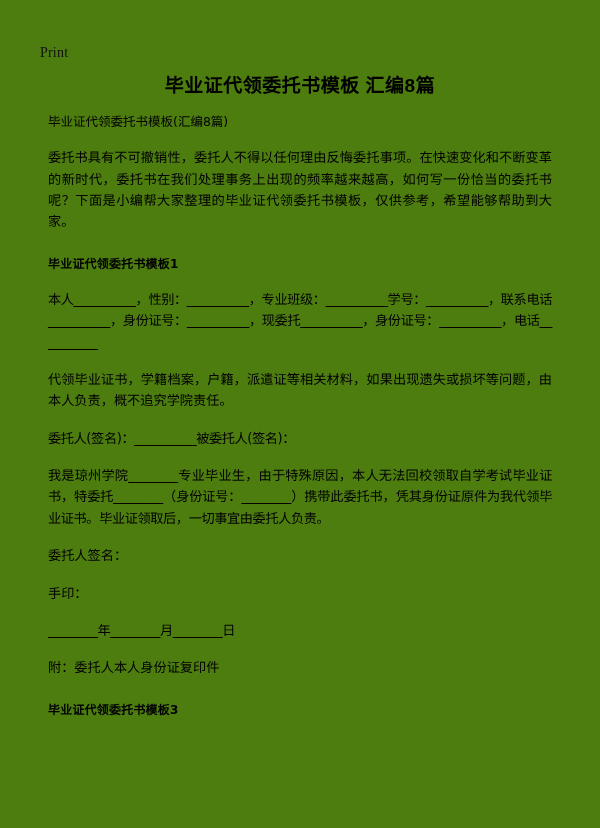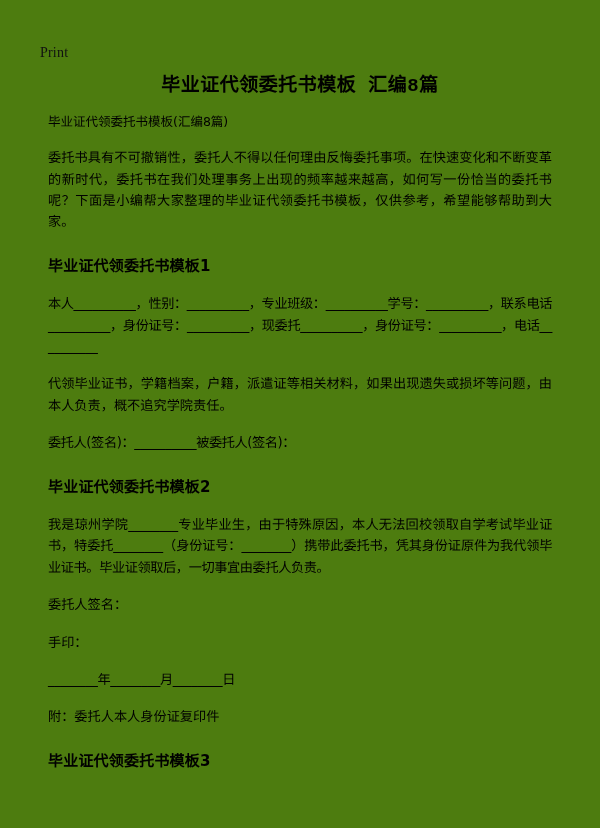--- a/index.html
+++ b/index.html
@@ -43,41 +43,41 @@
   }
 
   .doc-title {
     margin: 0 0 0 0;
     padding: 4px 0 0 0;
     font-size: 19px;
     font-weight: bold;
     line-height: 1.5;
     text-align: center;
     letter-spacing: 0.5px;
-    font-family: Liberation Mono, monospace;
+    font-family: Liberation Sans, sans-serif;
   }
 
   .subtitle {
     margin: 12px 0 0 0;
     font-size: 12.5px;
     line-height: 1.5;
   }
 
   p.body-text {
     margin: 16px 0 0 0;
     font-size: 13.2px;
     line-height: 1.62;
     text-align: justify;
     text-justify: inter-ideograph;
     word-break: break-all;
   }
 
   h2.section-heading {
     margin: 22px 0 0 0;
-    font-size: 15px;
+    font-size: 12px;
     font-weight: bold;
     line-height: 1.5;
     letter-spacing: 0.2px;
   }
 
   
   .blank {
     text-decoration: none;
     letter-spacing: -0.4px;
   }
@@ -95,21 +95,20 @@
 
     <div class="subtitle">毕业证代领委托书模板(汇编8篇)</div>
 
     <p class="body-text">委托书具有不可撤销性，委托人不得以任何理由反悔委托事项。在快速变化和不断变革的新时代，委托书在我们处理事务上出现的频率越来越高，如何写一份恰当的委托书呢？下面是小编帮大家整理的毕业证代领委托书模板，仅供参考，希望能够帮助到大家。</p>
 
     <h2 class="section-heading">毕业证代领委托书模板1</h2>
     <p class="body-text blank">本人__________，性别：__________，专业班级：__________学号：__________，联系电话__________，身份证号：__________，现委托__________，身份证号：__________，电话__________</p>
     <p class="body-text">代领毕业证书，学籍档案，户籍，派遣证等相关材料，如果出现遗失或损坏等问题，由本人负责，概不追究学院责任。</p>
     <p class="body-text blank">委托人(签名)：__________被委托人(签名)：</p>
 
-    <h2 class="section-heading">毕业证代领委托书模板2</h2>
     <p class="body-text blank">我是琼州学院________专业毕业生，由于特殊原因，本人无法回校领取自学考试毕业证书，特委托________（身份证号：________）携带此委托书，凭其身份证原件为我代领毕业证书。毕业证领取后，一切事宜由委托人负责。</p>
     <p class="body-text">委托人签名：</p>
     <p class="body-text">手印：</p>
     <p class="body-text blank">________年________月________日</p>
     <p class="body-text">附：委托人本人身份证复印件</p>
 
     <h2 class="section-heading">毕业证代领委托书模板3</h2>
 
   </div>
 </div>

